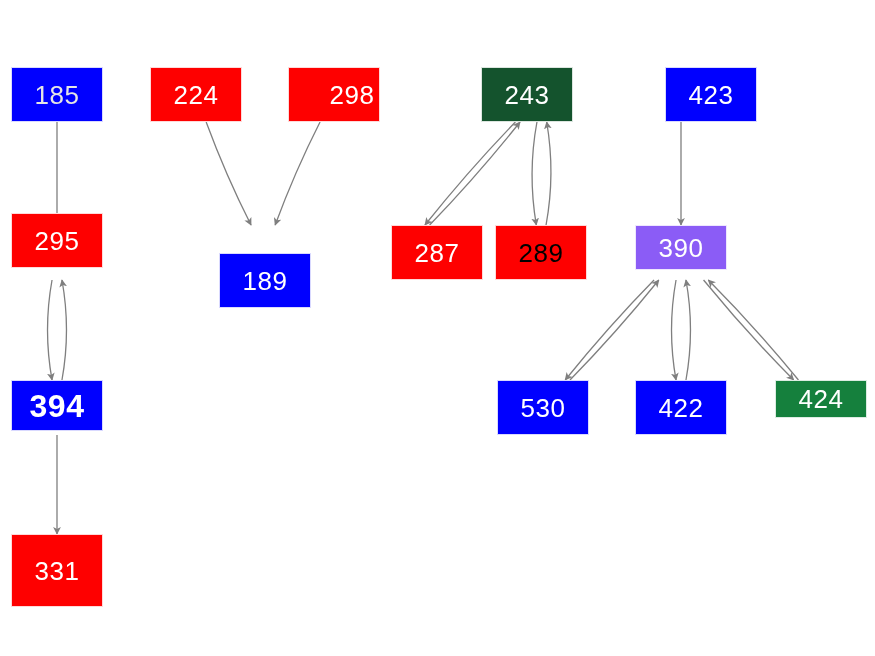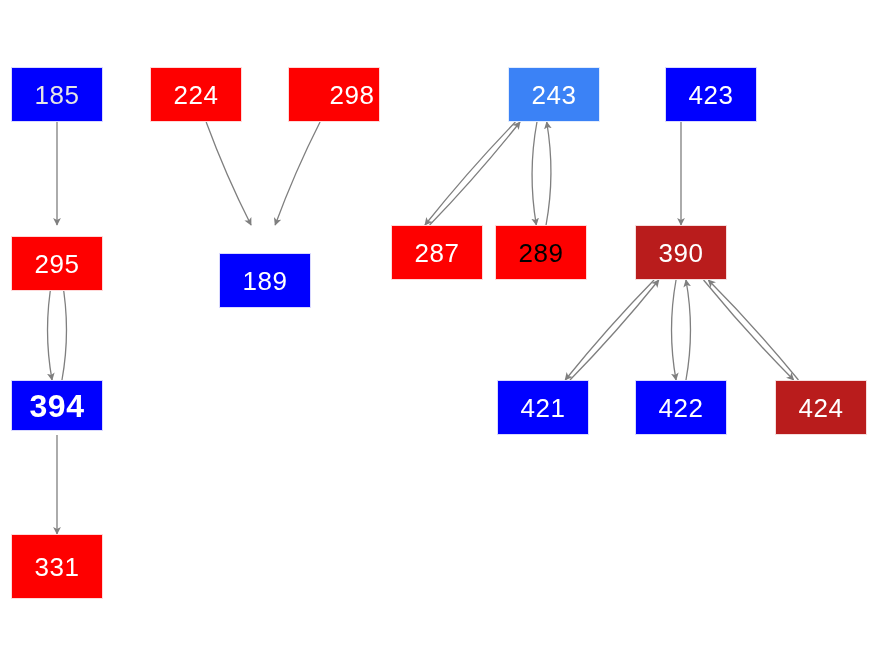--- a/index.html
+++ b/index.html
@@ -71,50 +71,50 @@
   <div id="node-layer">
       <div class="node" style="left: 11px; top: 67px; width: 92px; height: 55px; background: rgb(0, 0, 255); color: #e5e5e5; font-size: 26px;">
         <span class="node-label">185</span>
       </div>
       <div class="node" style="left: 150px; top: 67px; width: 92px; height: 55px; background: rgb(254, 0, 0); color: rgb(255, 255, 255); font-size: 26px;">
         <span class="node-label">224</span>
       </div>
       <div class="node" style="left: 288px; top: 67px; width: 92px; height: 55px; background: rgb(254, 0, 0); color: rgb(255, 255, 255); font-size: 26px; padding-left: 36px;">
         <span class="node-label">298</span>
       </div>
-      <div class="node" style="left: 508px; top: 67px; width: 92px; height: 55px; background: #3b82f6; color: rgb(255, 255, 255); font-size: 26px;">
+      <div class="node" style="left: 481px; top: 67px; width: 92px; height: 55px; background: #14532d; color: rgb(255, 255, 255); font-size: 26px;">
         <span class="node-label">243</span>
       </div>
       <div class="node" style="left: 635px; top: 67px; width: 92px; height: 55px; background: rgb(0, 0, 255); color: rgb(255, 255, 255); font-size: 26px; margin-left: 30px;">
         <span class="node-label">423</span>
       </div>
-      <div class="node" style="left: 11px; top: 236px; width: 92px; height: 55px; background: rgb(254, 0, 0); color: rgb(255, 255, 255); font-size: 26px;">
+      <div class="node" style="left: 11px; top: 213px; width: 92px; height: 55px; background: rgb(254, 0, 0); color: rgb(255, 255, 255); font-size: 26px;">
         <span class="node-label">295</span>
       </div>
       <div class="node" style="left: 219px; top: 225px; width: 92px; height: 55px; background: rgb(0, 0, 255); color: rgb(255, 255, 255); font-size: 26px; margin-top: 28px;">
         <span class="node-label">189</span>
       </div>
       <div class="node" style="left: 357px; top: 225px; width: 92px; height: 55px; background: rgb(254, 0, 0); color: rgb(255, 255, 255); font-size: 26px; margin-left: 34px;">
         <span class="node-label">287</span>
       </div>
       <div class="node" style="left: 495px; top: 225px; width: 92px; height: 55px; background: rgb(254, 0, 0); color: #000000; font-size: 26px;">
         <span class="node-label">289</span>
       </div>
-      <div class="node" style="left: 635px; top: 225px; width: 92px; height: 55px; background: #b91c1c; color: rgb(255, 255, 255); font-size: 26px;">
+      <div class="node" style="left: 635px; top: 225px; width: 92px; height: 45px; background: #8b5cf6; color: rgb(255, 255, 255); font-size: 26px;">
         <span class="node-label">390</span>
       </div>
       <div class="node" style="left: 11px; top: 380px; width: 92px; height: 51px; background: rgb(0, 0, 255); color: rgb(255, 255, 255); font-size: 32px; font-weight: bold;">
         <span class="node-label">394</span>
       </div>
       <div class="node" style="left: 497px; top: 380px; width: 92px; height: 55px; background: rgb(0, 0, 255); color: rgb(255, 255, 255); font-size: 26px;">
-        <span class="node-label">421</span>
+        <span class="node-label">530</span>
       </div>
       <div class="node" style="left: 635px; top: 380px; width: 92px; height: 55px; background: rgb(0, 0, 255); color: rgb(255, 255, 255); font-size: 26px;">
         <span class="node-label">422</span>
       </div>
-      <div class="node" style="left: 775px; top: 380px; width: 92px; height: 55px; background: #b91c1c; color: rgb(255, 255, 255); font-size: 26px;">
+      <div class="node" style="left: 775px; top: 380px; width: 92px; height: 38px; background: #15803d; color: rgb(255, 255, 255); font-size: 26px;">
         <span class="node-label">424</span>
       </div>
-      <div class="node" style="left: 11px; top: 534px; width: 92px; height: 65px; background: rgb(254, 0, 0); color: rgb(255, 255, 255); font-size: 26px;">
+      <div class="node" style="left: 11px; top: 534px; width: 92px; height: 73px; background: rgb(254, 0, 0); color: rgb(255, 255, 255); font-size: 26px;">
         <span class="node-label">331</span>
       </div>
     </div>
 </div>
 
 </body></html>

